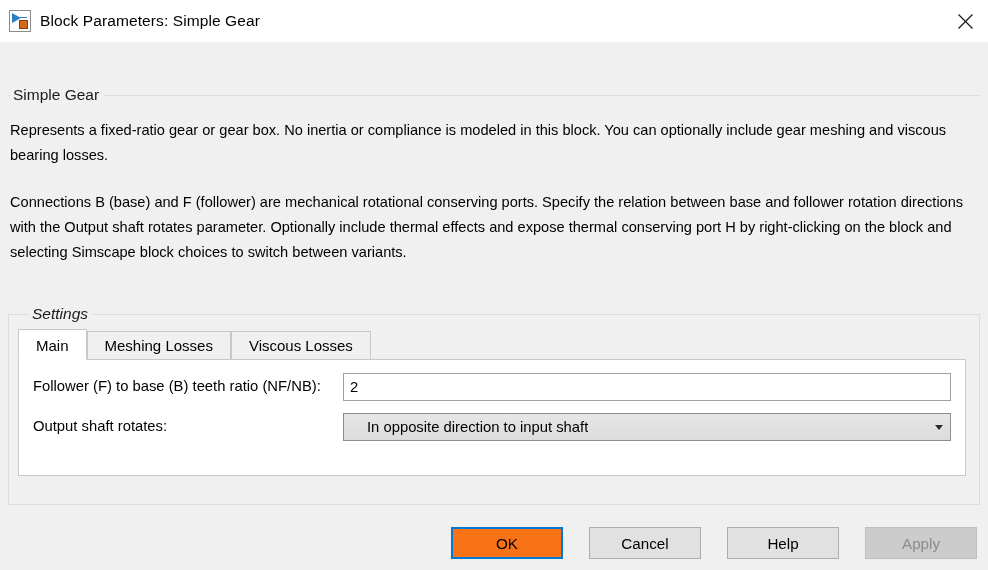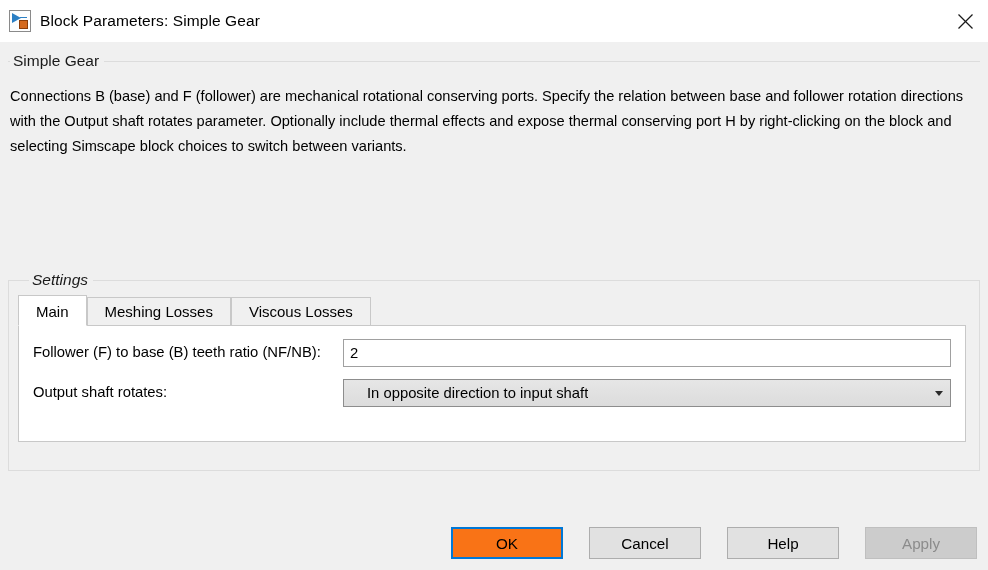--- a/index.html
+++ b/index.html
@@ -18,20 +18,21 @@
   }
 
   #dialog {
     position: relative;
     width: 988px;
     height: 570px;
     background: #f0f0f0;
     box-sizing: border-box;
     display: flex;
     flex-direction: column;
+    gap: 34px;
   }
 
   
   .titlebar {
     height: 42px;
     min-height: 42px;
     background: #ffffff;
     display: flex;
     align-items: center;
     padding: 0 0 0 9px;
@@ -310,20 +311,21 @@
         <line x1="15.5" y1="1.5" x2="1.5" y2="15.5" stroke="#1a1a1a" stroke-width="1.3"></line>
       </svg>
     </div>
   </div>
 
   <div class="body-area">
 
     <div class="groupbox" id="desc-group">
       <span class="gb-legend">Simple Gear</span>
       <div class="desc-body">
+        <p>Represents a fixed-ratio gear or gear box. No inertia or compliance is modeled in this block. You can optionally include gear meshing and viscous bearing losses.</p>
         <p>Connections B (base) and F (follower) are mechanical rotational conserving ports. Specify the relation between base and follower rotation directions with the Output shaft rotates parameter. Optionally include thermal effects and expose thermal conserving port H by right-clicking on the block and selecting Simscape block choices to switch between variants.</p>
       </div>
     </div>
 
     <div class="groupbox" id="settings-group">
       <span class="gb-legend">Settings</span>
 
       <div class="tabstrip">
         <div class="tab active">Main</div>
         <div class="tab">Meshing Losses</div>

